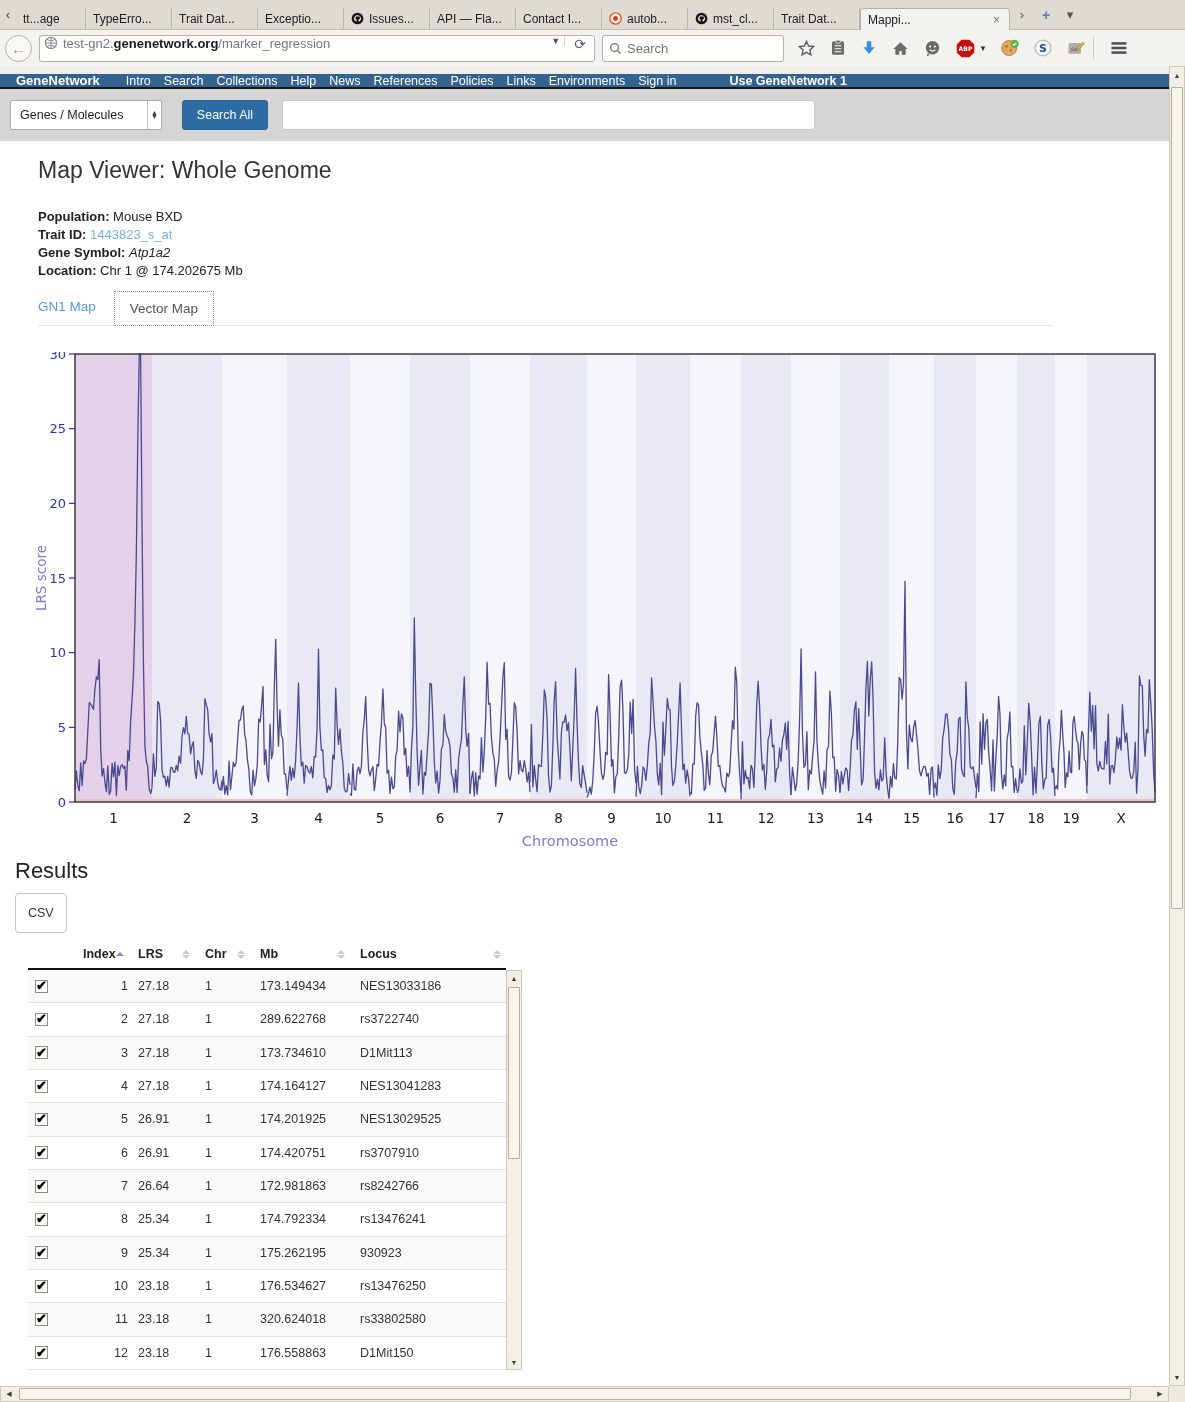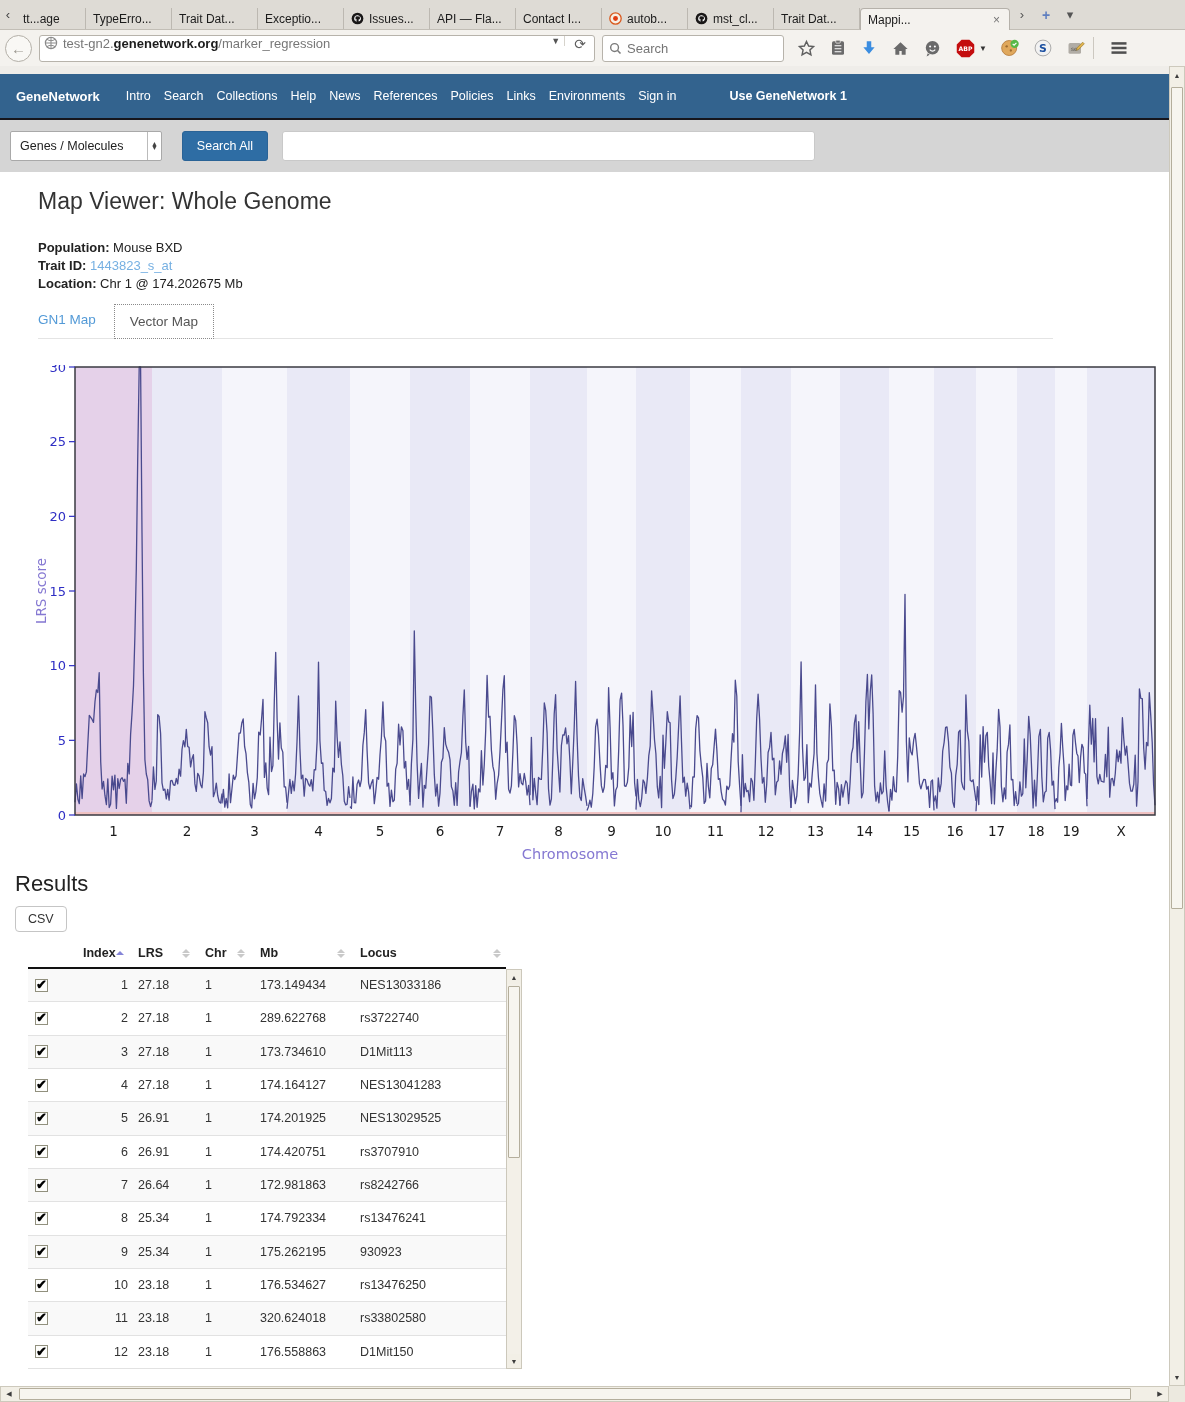--- a/index.html
+++ b/index.html
@@ -29,21 +29,21 @@
   .url-caret { color:#555; font-size:9px; padding:0 4px; border-right:1px solid #d6d3cc; }
   .reload { color:#5d5d5d; font-size:14px; padding:0 4px; }
   .searchbox { width:182px; height:27px; background:#fff; border:1px solid #b7b3ab; border-radius:3px;
                display:flex; align-items:center; padding:0 6px; gap:5px; }
   .searchbox input { border:none; outline:none; font-size:13px; color:#888; width:130px; font-family:inherit; background:transparent; }
   .tb-icons { display:flex; align-items:center; gap:13px; margin-left:6px; }
   .tb-sep { width:1px; height:22px; background:#ccc8c0; }
   .chrome-strip { height:8px; background:#efede9; }
 
   
-  .gn-nav { height:46px; background:#33638e; border-bottom:2px solid #16161d; display:flex; align-items:center;
+  .gn-nav { height:15px; background:#33638e; border-bottom:2px solid #16161d; display:flex; align-items:center;
             color:#fff; font-size:12.5px; padding-left:16px; }
   .gn-brand { font-weight:bold; font-size:13px; margin-right:26px; }
   .gn-item { margin-right:13px; }
   .gn-right { font-weight:bold; margin-left:40px; }
 
   .search-row { height:52px; background:#d5d5d5; display:flex; align-items:center; padding-left:10px; }
   .cat-select { width:152px; height:30px; background:#fff; border:1px solid #a9a9a9; border-radius:2px;
                 display:flex; align-items:center; font-size:12.5px; color:#222; padding-left:9px; }
   .cat-caret { margin-left:auto; width:14px; height:28px; border-left:1px solid #bbb; display:flex; flex-direction:column;
                align-items:center; justify-content:center; font-size:7px; color:#444; line-height:4px; }
@@ -61,21 +61,21 @@
 
   .map-tabs { margin:10px 0 0 38px; height:36px; display:flex; align-items:center; width:1015px;
               border-bottom:1px solid #e4e4e4; position:relative; }
   .gn1-link { color:#539ad7; font-size:13.5px; margin-right:18px; padding-bottom:2px; }
   .vector-tab { border:1px dotted #8a8a8a; background:#fff; color:#555; font-size:13.5px; padding:9px 15px;
                 margin-bottom:-1px; }
 
   
   .results-h { font-size:22px; font-weight:400; color:#222; margin:8px 0 0 15px; }
   .csv-btn { margin:9px 0 0 15px; display:inline-block; background:#fff; border:1px solid #c5c5c5; border-radius:4px;
-             font-size:12.5px; color:#333; padding:5px 12px; }
+             font-size:12.5px; color:#333; padding:12px 12px; }
   .rtable-head { margin:7px 0 0 28px; width:478px; height:30px; display:flex; align-items:center;
                  border-bottom:2px solid #111; font-size:12.5px; font-weight:bold; color:#222; }
   .hcell { display:flex; align-items:center; height:100%; }
   .sort-wrap { margin-left:auto; margin-right:5px; display:flex; flex-direction:column; gap:1px; }
   .tri { width:0; height:0; border-left:4px solid transparent; border-right:4px solid transparent; }
   .tri.up { border-bottom:4.5px solid #c9c9c9; }
   .tri.down { border-top:4.5px solid #c9c9c9; }
   .tri.up.on { border-bottom-color:#8585d8; }
   .rtable-body { margin-left:28px; width:494px; height:400px; position:relative; overflow:hidden; }
   .rrow { width:478px; height:33.33px; display:flex; align-items:center; font-size:12.5px; color:#333;
@@ -256,20 +256,21 @@
     </div>
     <div class="searchall-btn">Search All</div>
     <input class="big-input" value="" style="">
   </div>
 
   <div class="page-title">Map Viewer: Whole Genome</div>
 
   <div class="info-block" id="info-block">
       <div class="info-line"><b>Population: </b><span>Mouse BXD</span></div>
       <div class="info-line"><b>Trait ID: </b><span class="info-link">1443823_s_at</span></div>
+      <div class="info-line"><b>Gene Symbol: </b><span class="info-italic">Atp1a2</span></div>
       <div class="info-line"><b>Location: </b><span>Chr 1 @ 174.202675 Mb</span></div>
     </div>
 
   <div class="map-tabs">
     <span class="gn1-link">GN1 Map</span>
     <span class="vector-tab">Vector Map</span>
   </div>
 
   <svg id="chart" width="1169" height="498" style="display:block; margin-top:26px;">
       <rect x="75" y="2" width="77" height="448" fill="#e5d1e9"></rect>

